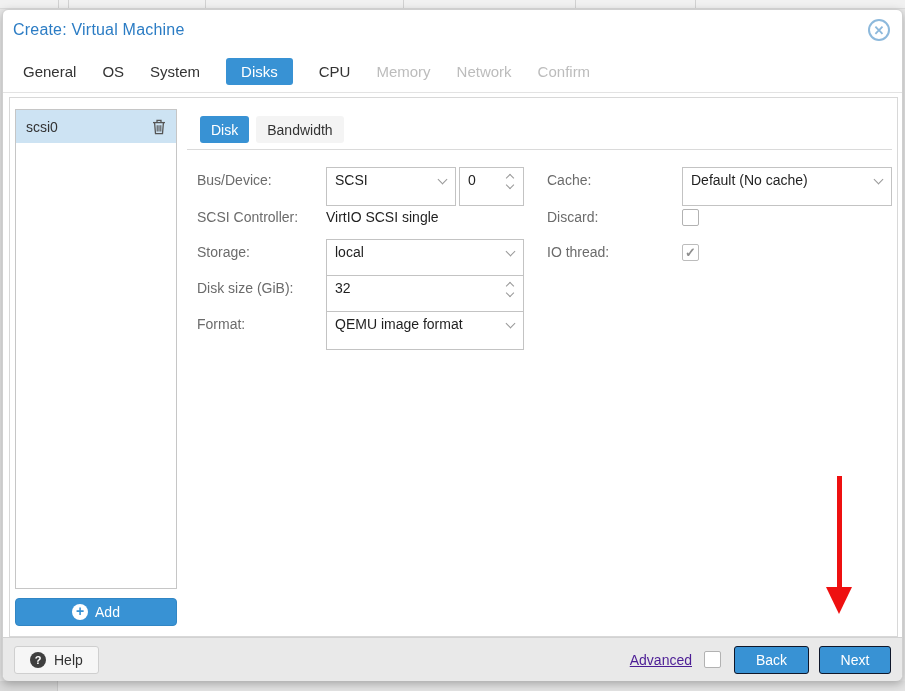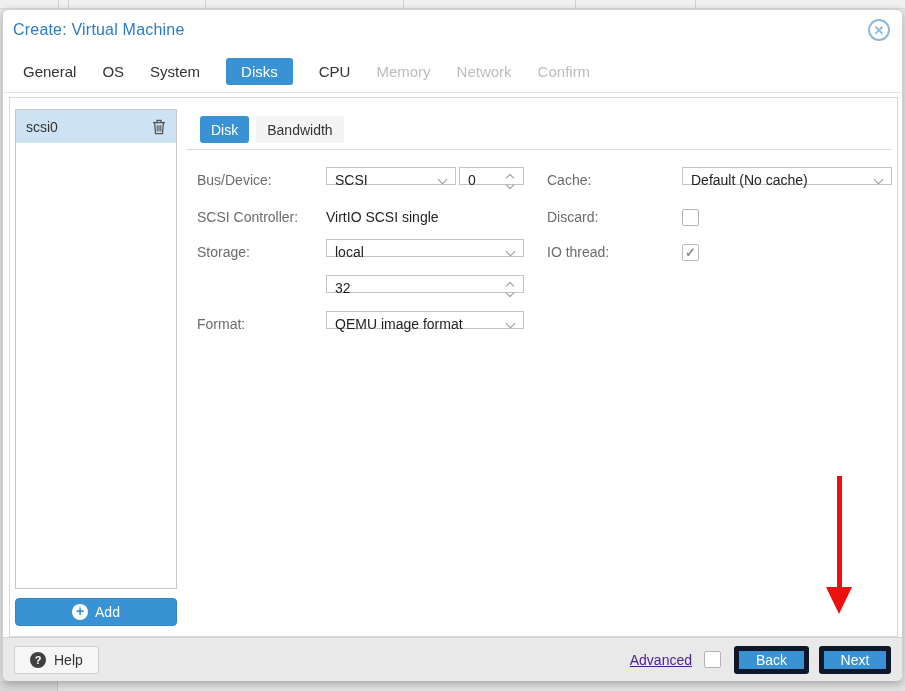--- a/index.html
+++ b/index.html
@@ -57,21 +57,21 @@
   .inner-tabs { position:absolute; left:197px; top:106px; display:flex; gap:7px; }
   .itab { height:27px; display:flex; align-items:center; padding:0 11px; font-size:14px;
     border-radius:3px; cursor:pointer; }
   .itab.active { background:#3892d4; color:#fff; }
   .itab.plain  { background:#f4f4f4; color:#333; }
   .inner-sep { position:absolute; left:184px; top:139px; width:705px; height:1px; background:#dadada; }
 
   
   .frm-label { position:absolute; font-size:14px; color:#6b6b6b; line-height:27px; }
   .frm-text  { position:absolute; font-size:14px; color:#1f1f1f; line-height:27px; }
-  .field { position:absolute; height:18px; background:#fff; border:1px solid #c3c3c3;
+  .field { position:absolute; height:39px; background:#fff; border:1px solid #c3c3c3;
     font-size:14px; color:#1f1f1f; line-height:25px; padding-left:8px; cursor:pointer; }
   .chev-down { position:absolute; right:9px; top:8px; width:7px; height:7px;
     border-right:1.4px solid #999; border-bottom:1.4px solid #999; transform:rotate(45deg); }
   .spin { position:absolute; right:8px; top:5px; width:9px; height:16px; }
   .spin i { position:absolute; left:1px; width:6px; height:6px;
     border-right:1.3px solid #999; border-bottom:1.3px solid #999; display:block; }
   .spin .up { top:2px; transform:rotate(-135deg); }
   .spin .dn { top:9px; transform:rotate(45deg); }
   .checkbox { position:absolute; width:17px; height:17px; background:#fff;
     border:1px solid #b2b2b2; border-radius:2px; cursor:pointer;
@@ -90,21 +90,21 @@
     background:#e9e9e9; border-top:1px solid #d2d2d2; border-radius:0 0 6px 6px;
     display:flex; align-items:center; padding:0 11px; }
   .help-btn { height:28px; background:#f6f6f6; border:1px solid #cfcfcf; border-radius:3px;
     display:flex; align-items:center; gap:8px; padding:0 15px; font-size:14px; color:#333;
     cursor:pointer; }
   .help-q { width:16px; height:16px; border-radius:50%; background:#3f3f3f; color:#fff;
     font-size:11px; font-weight:bold; text-align:center; line-height:16px; }
   .footer .grow { flex:1; }
   .adv-label { font-size:14px; color:#4c1d95; margin-right:12px;text-decoration:underline; }
   .adv-check { position:static; margin-right:13px; background:#fff; }
-  .btn-blue { height:28px; background:#3892d4; border:5px solid #0f172a; border-radius:3px;
+  .btn-blue { height:28px; background:#3892d4; border:1px solid #0f172a; border-radius:3px;
     color:#fff; font-size:14px; display:flex; align-items:center; justify-content:center;
     cursor:pointer; }
   .btn-back { width:75px; margin-right:10px; }
   .btn-next { width:72px; }
 </style>
 </head>
 <body>
 
 <div class="stage">
 
@@ -182,20 +182,21 @@
 
     <div class="frm-label" style="left:194px; top:194px;">SCSI Controller:</div>
     <div class="frm-text" style="left:323px; top:194px;">VirtIO SCSI single</div>
 
     <div class="frm-label" style="left:194px; top:229px;">Storage:</div>
     <div class="field" style="left:323px; top:229px; width:198px;">
       <span>local</span>
       <span class="chev-down"></span>
     </div>
 
+    <div class="frm-label" style="left:194px; top:265px;">Disk size (GiB):</div>
     <div class="field" style="left:323px; top:265px; width:198px;">
       <span>32</span>
       <span class="spin">
           <i class="up"></i>
           <i class="dn"></i>
         </span>
     </div>
 
     <div class="frm-label" style="left:194px; top:301px;">Format:</div>
     <div class="field" style="left:323px; top:301px; width:198px;">

